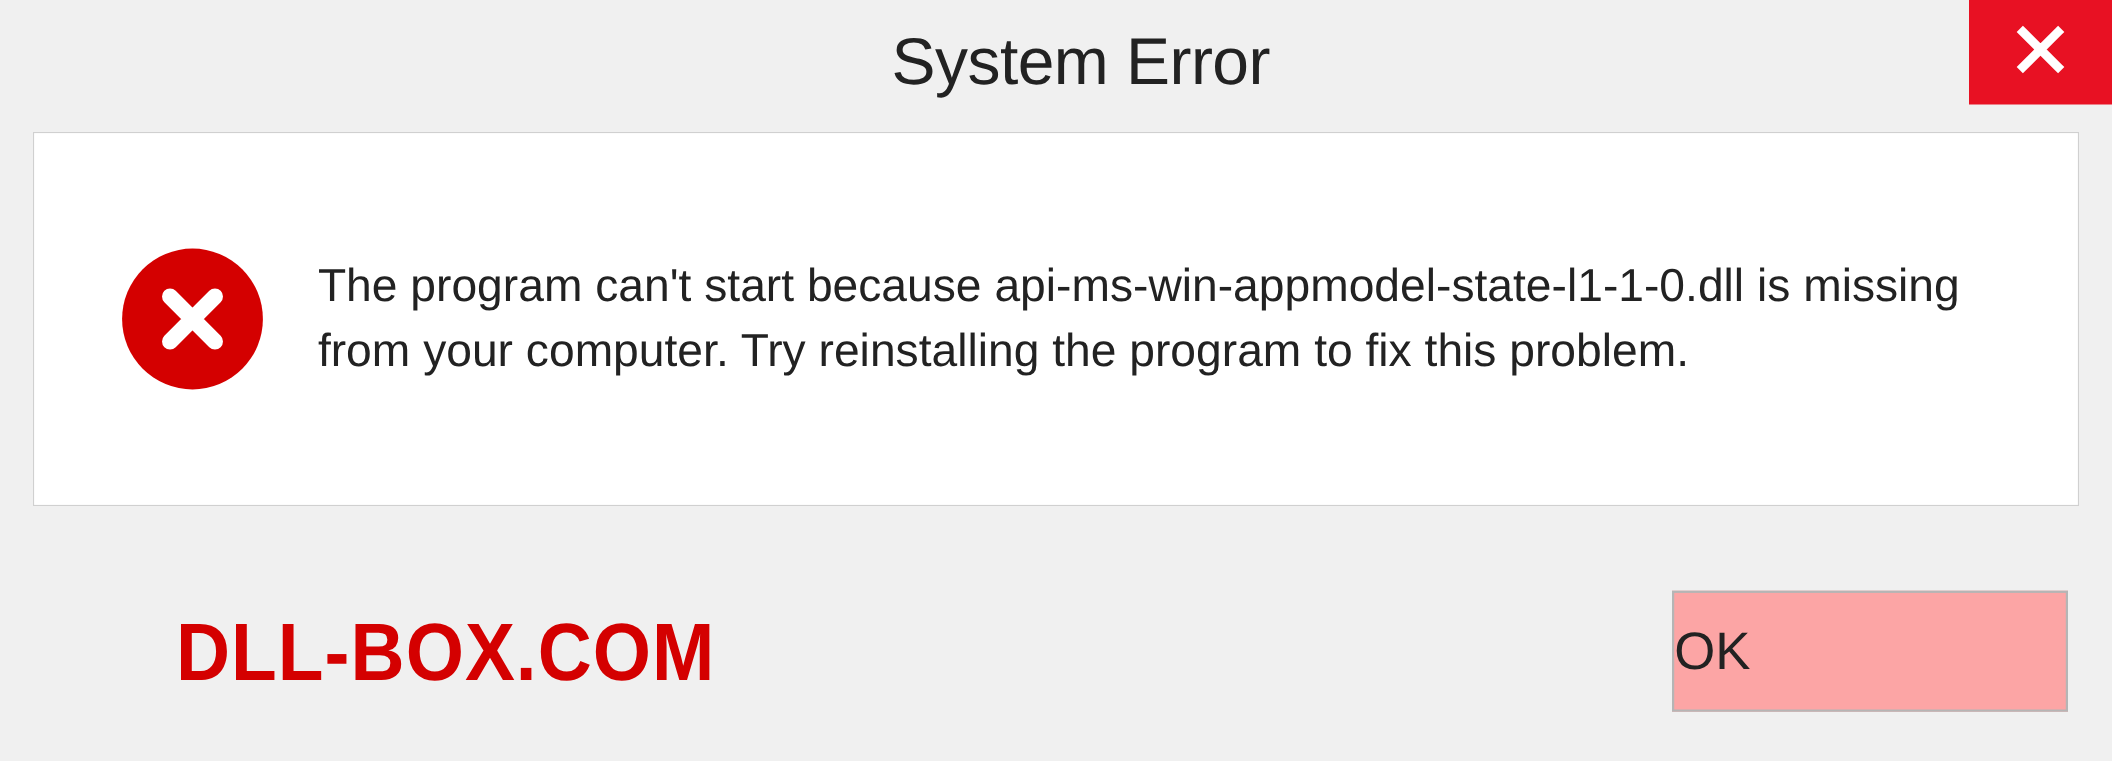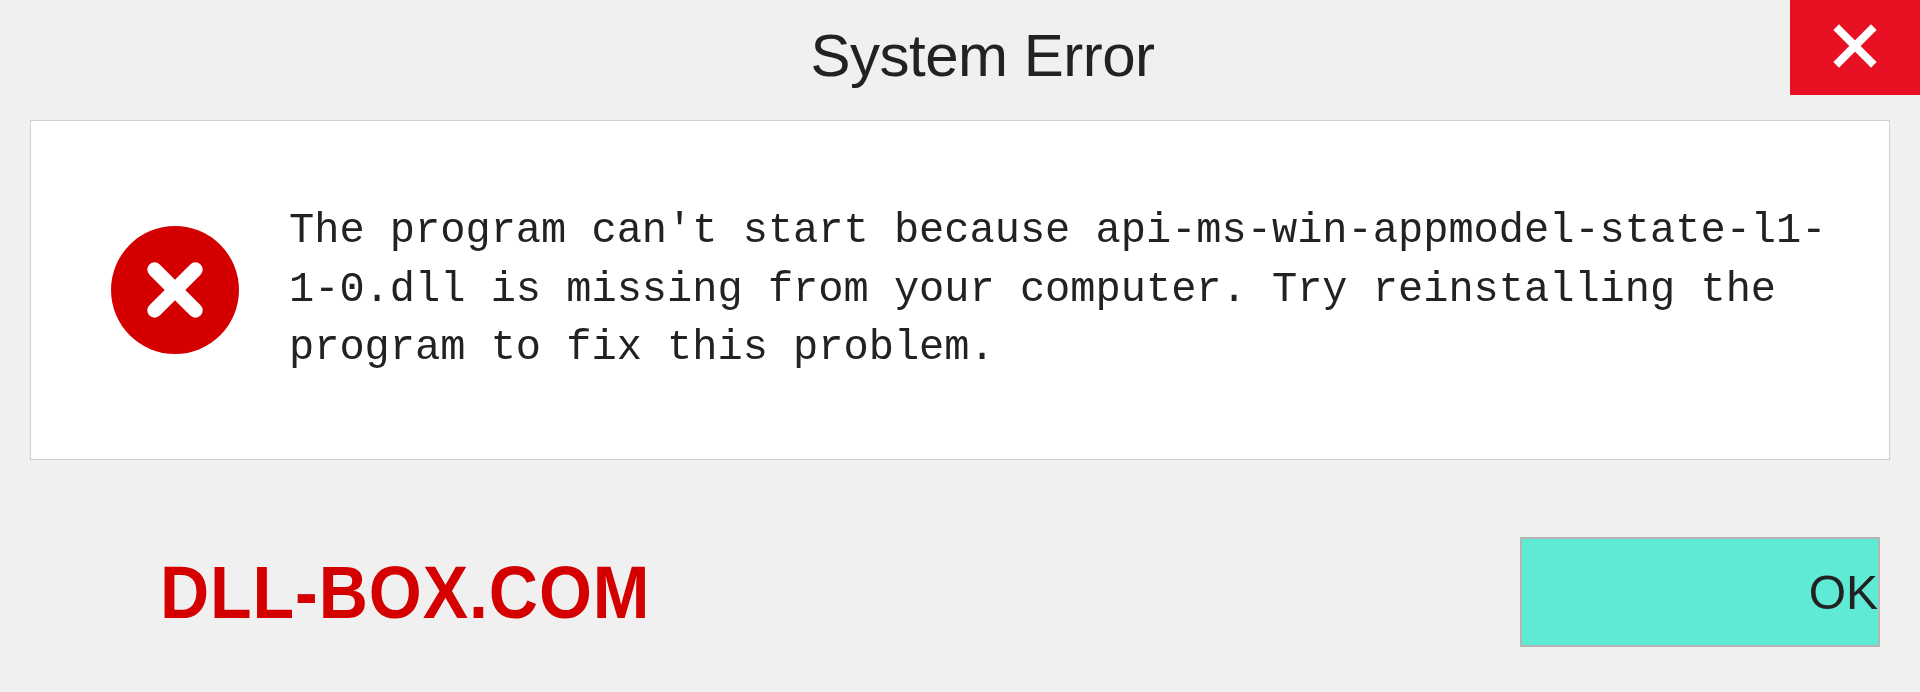--- a/index.html
+++ b/index.html
@@ -82,21 +82,20 @@
     }
     .error-circle svg {
       width: 70px;
       height: 70px;
     }
     .message {
       font-size: 42px;
       line-height: 1.4;
       color: #222;
       font-weight: 400;
-      font-family: Liberation Mono, monospace;
     }
     .footer {
       position: absolute;
       bottom: 30px;
       left: 30px;
       right: 30px;
       height: 140px;
       display: flex;
       align-items: center;
       justify-content: space-between;
@@ -107,27 +106,27 @@
       color: #d40000;
       letter-spacing: 1px;
       margin-left: 130px;
       font-stretch: condensed;
       transform: scaleX(0.92);
       transform-origin: left center;
     }
     .ok-button {
       width: 360px;
       height: 110px;
-      background: #5eead4;
+      background: #fca5a5;
       border: 2px solid #b5b5b5;
       font-size: 48px;
       color: #222;
       display: flex;
       align-items: center;
-      justify-content: flex-end;
+      justify-content: flex-start;
       cursor: pointer;
       margin-right: 10px;
     }
   </style>
 </head>
 <body>
 
 <div class="dialog">
 
   <div class="titlebar">

